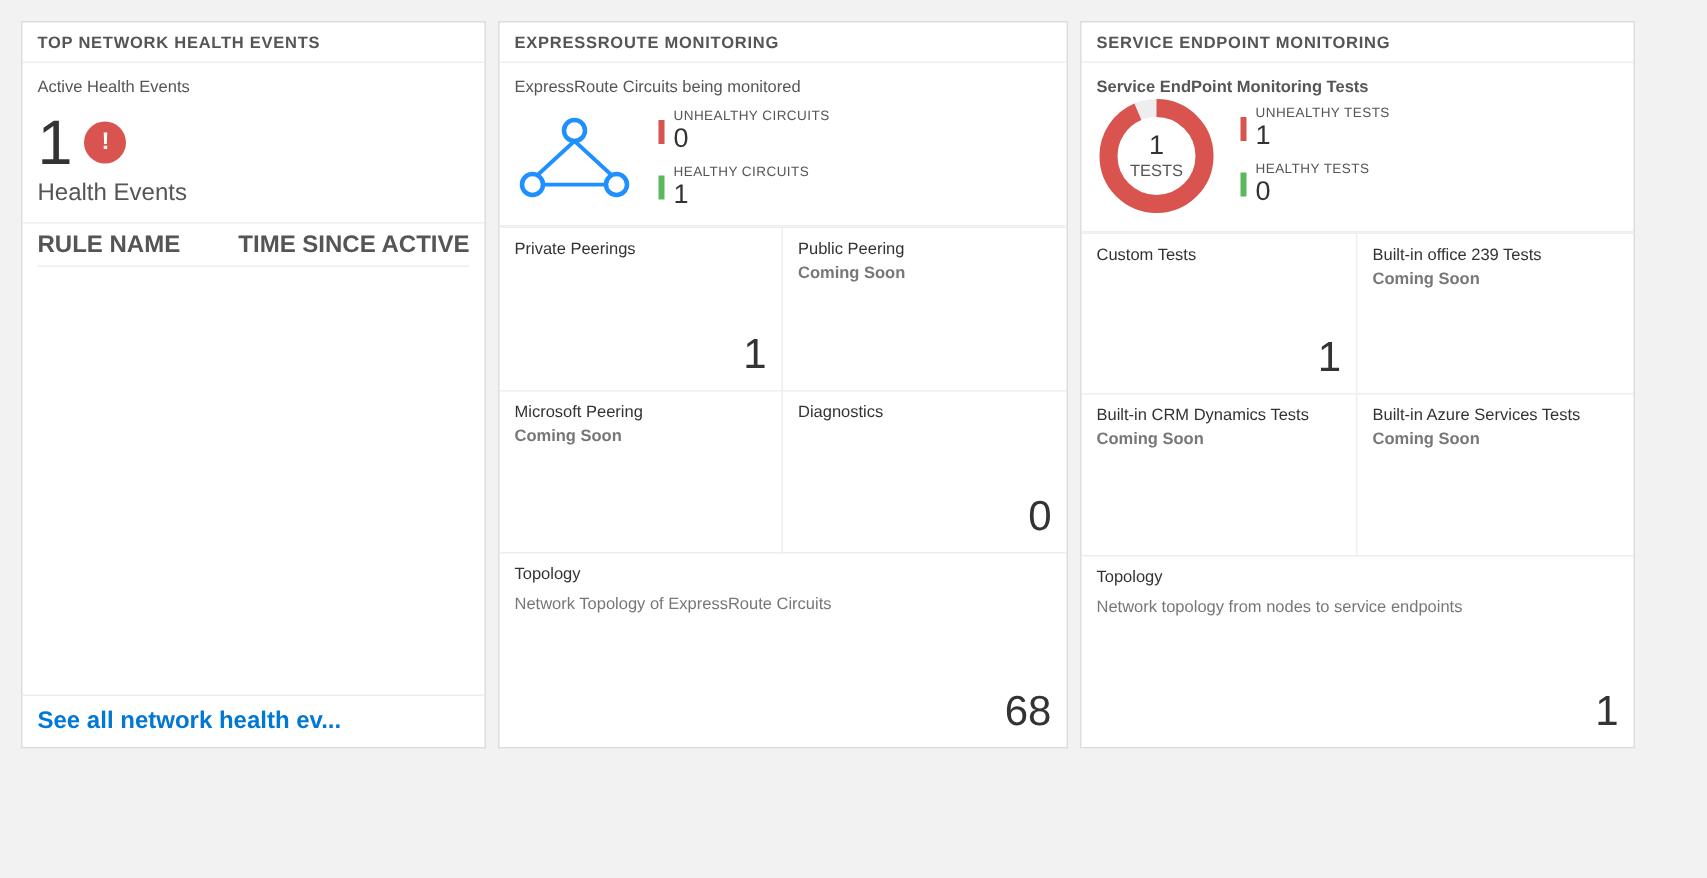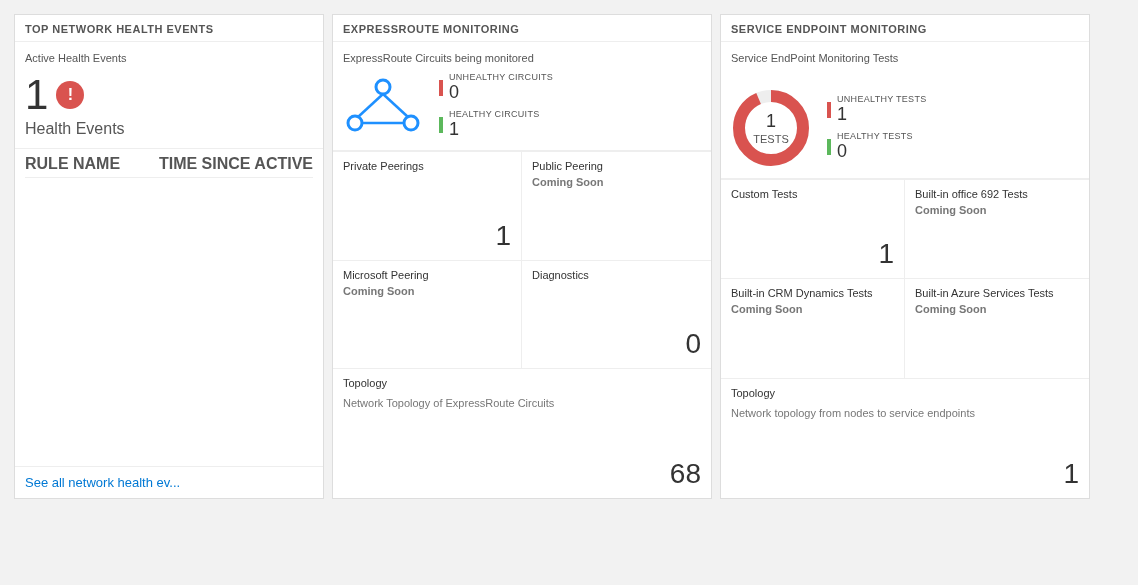--- a/index.html
+++ b/index.html
@@ -98,22 +98,23 @@
       font-size: 11px;
       padding: 3px 0;
     }
     .left-footer {
       margin-top: auto;
       padding: 8px 10px;
       border-top: 1px solid #eee;
     }
     .left-footer a {
       color: #0078d4;
-      font-size: 13px;
+      font-size: 16px;
       text-decoration: none;
+      font-weight: bold;
     }
     
     .middle-panel {
       flex: 0 0 380px;
     }
     .express-summary {
       padding: 10px;
       border-bottom: 1px solid #eee;
     }
     .express-label {
@@ -206,21 +207,22 @@
     .right-panel {
       flex: 0 0 370px;
     }
     .service-summary {
       padding: 10px;
       border-bottom: 1px solid #eee;
     }
     .service-label {
       font-size: 11px;
       color: #555;
-      margin-bottom: 24px;
+      margin-bottom: 0;
+      font-weight: bold;
     }
     .service-content {
       display: flex;
       align-items: center;
       gap: 16px;
     }
     
     .donut-wrap {
       position: relative;
       width: 80px;
@@ -377,21 +379,21 @@
       </div>
     </div>
     <div class="sub-grid">
 
       <div class="sub-cell">
         <span class="sub-cell-title">Custom Tests</span>
         <span class="sub-cell-count">1</span>
       </div>
 
       <div class="sub-cell">
-        <span class="sub-cell-title">Built-in office 692 Tests</span>
+        <span class="sub-cell-title">Built-in office 239 Tests</span>
         <span class="sub-cell-coming">Coming Soon</span>
       </div>
 
       <div class="sub-cell">
         <span class="sub-cell-title">Built-in CRM Dynamics Tests</span>
         <span class="sub-cell-coming">Coming Soon</span>
       </div>
 
       <div class="sub-cell">
         <span class="sub-cell-title">Built-in Azure Services Tests</span>

